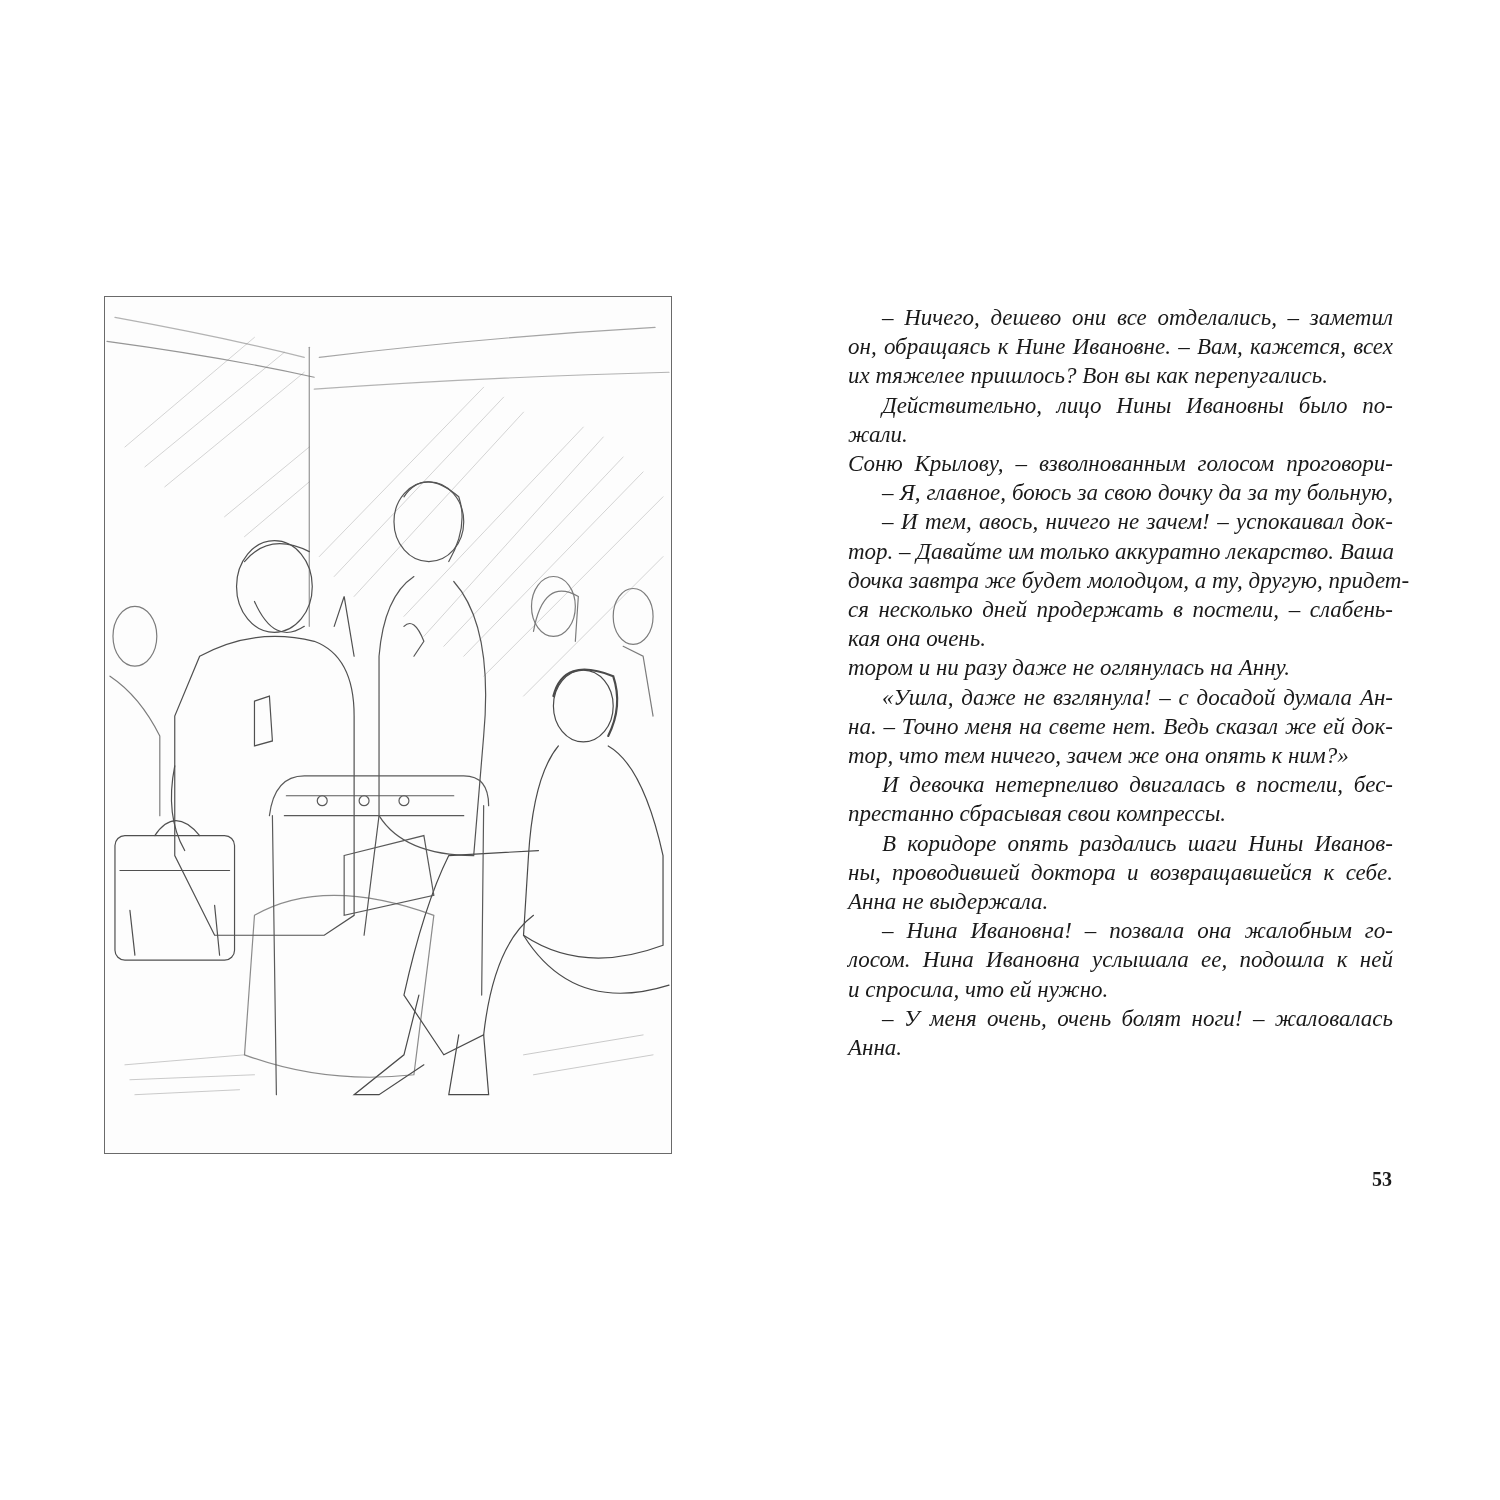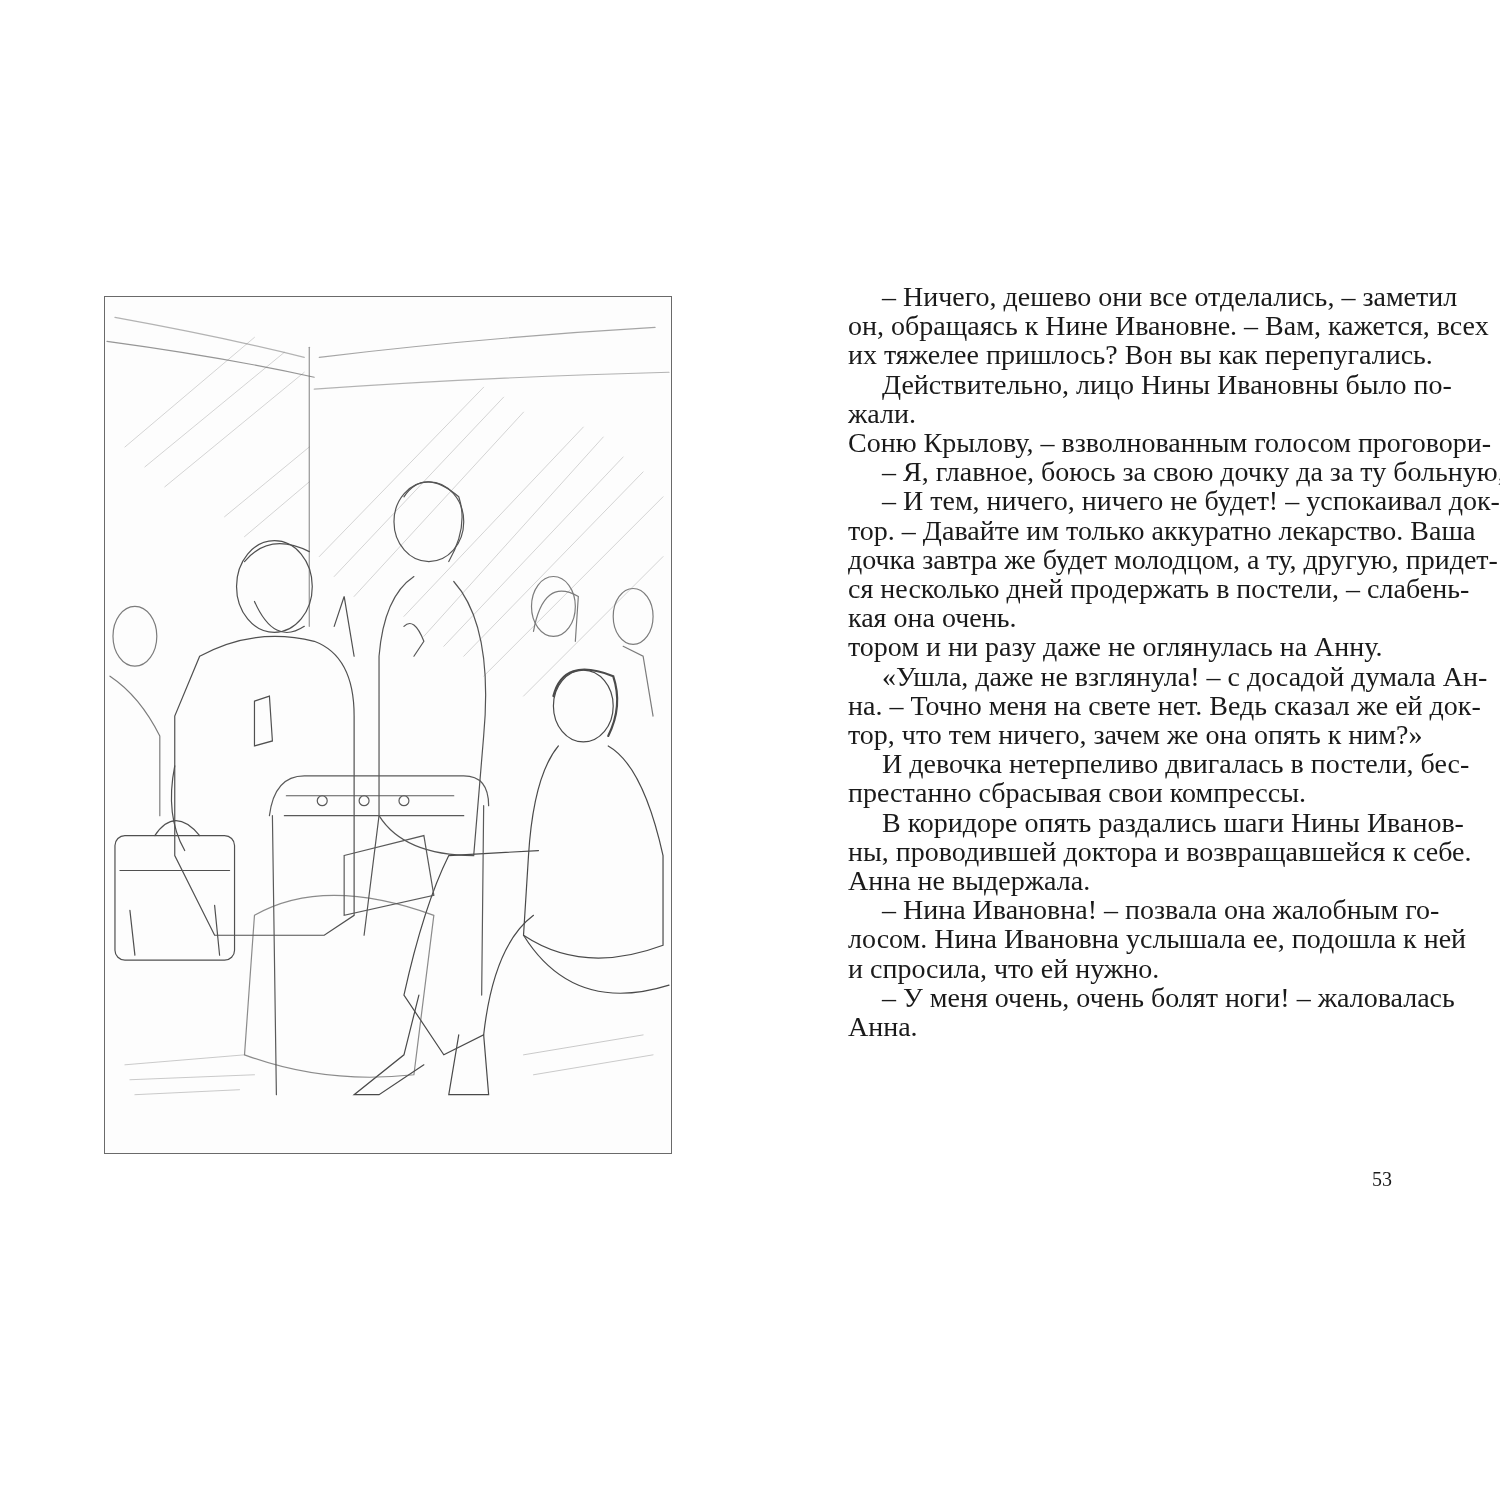--- a/index.html
+++ b/index.html
@@ -3,30 +3,30 @@
   <meta charset="utf-8">
   <style>
     html, body { margin: 0; padding: 0; background: #ffffff; }
     body { width: 1500px; height: 1500px; position: relative; overflow: hidden; }
     .illustration {
       position: absolute; left: 104px; top: 296px; width: 568px; height: 858px;
       border: 1.5px solid #6a6a6a; box-sizing: border-box; background: #fdfdfd;
     }
     .illustration svg { width: 100%; height: 100%; display: block; }
     .text-column {
-      position: absolute; left: 848px; top: 282px; width: 545px;
-      font-family: "Liberation Serif", serif; font-size: 28px; line-height: 29.2px;
-      color: #1a1a1a; text-align: justify; hyphens: manual;
+      position: absolute; left: 848px; top: 303px; width: 545px;
+      font-family: "Liberation Serif", serif; font-size: 23px; line-height: 29.2px;
+      color: #1a1a1a; text-align: justify; hyphens: manual; font-style: italic;
     }
     .text-column p { margin: 0; text-indent: 34px; }
     .line { display: block; text-align: justify; text-align-last: justify; white-space: nowrap; }
     .line.last { text-align-last: left; }
     .page-number {
       position: absolute; left: 1360px; top: 1168px; width: 32px; text-align: right;
-      font-family: "Liberation Serif", serif; font-weight: normal; font-size: 20px; color: #1a1a1a;
+      font-family: "Liberation Serif", serif; font-weight: bold; font-size: 20px; color: #1a1a1a;
     }
   </style>
 </head>
 <body>
 
 <div class="illustration">
   <svg viewBox="0 0 568 858" xmlns="http://www.w3.org/2000/svg">
     <g stroke="#6a6a6a" fill="none" stroke-width="1.2" stroke-linecap="round">
 
       <path d="M2 44 Q120 60 210 80" opacity="0.7"></path>
@@ -127,21 +127,21 @@
   </p>
   <p>
     <span class="line">Действительно, лицо Нины Ивановны было по-</span>
     <span class="line last" style="margin-left:-34px">жали.</span>
   </p>
   <p>
     <span class="line" style="margin-left:-34px">Соню Крылову, – взволнованным голосом проговори-</span>
     <span class="line">– Я, главное, боюсь за свою дочку да за ту больную,</span>
   </p>
   <p>
-    <span class="line">– И тем, ничего, ничего не будет! – успокаивал док-</span>
+    <span class="line">– И тем, авось, ничего не зачем! – успокаивал док-</span>
     <span class="line" style="margin-left:-34px">тор. – Давайте им только аккуратно лекарство. Ваша</span>
     <span class="line" style="margin-left:-34px">дочка завтра же будет молодцом, а ту, другую, придет-</span>
     <span class="line" style="margin-left:-34px">ся несколько дней продержать в постели, – слабень-</span>
     <span class="line last" style="margin-left:-34px">кая она очень.</span>
   </p>
   <p>
     <span class="line last" style="margin-left:-34px">тором и ни разу даже не оглянулась на Анну.</span>
   </p>
   <p>
     <span class="line">«Ушла, даже не взглянула! – с досадой думала Ан-</span>

